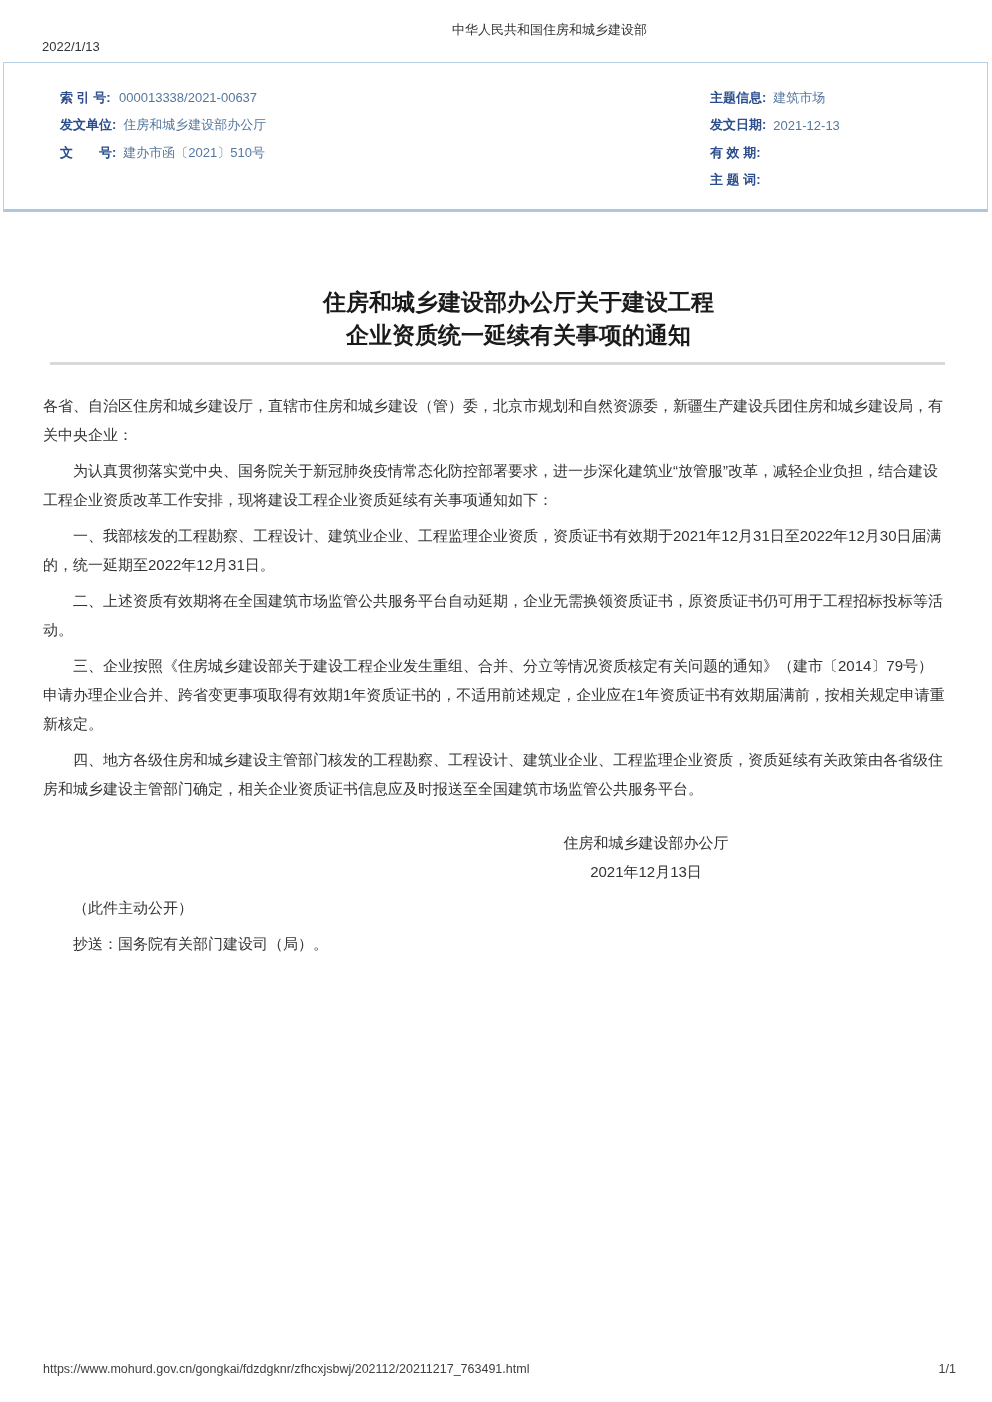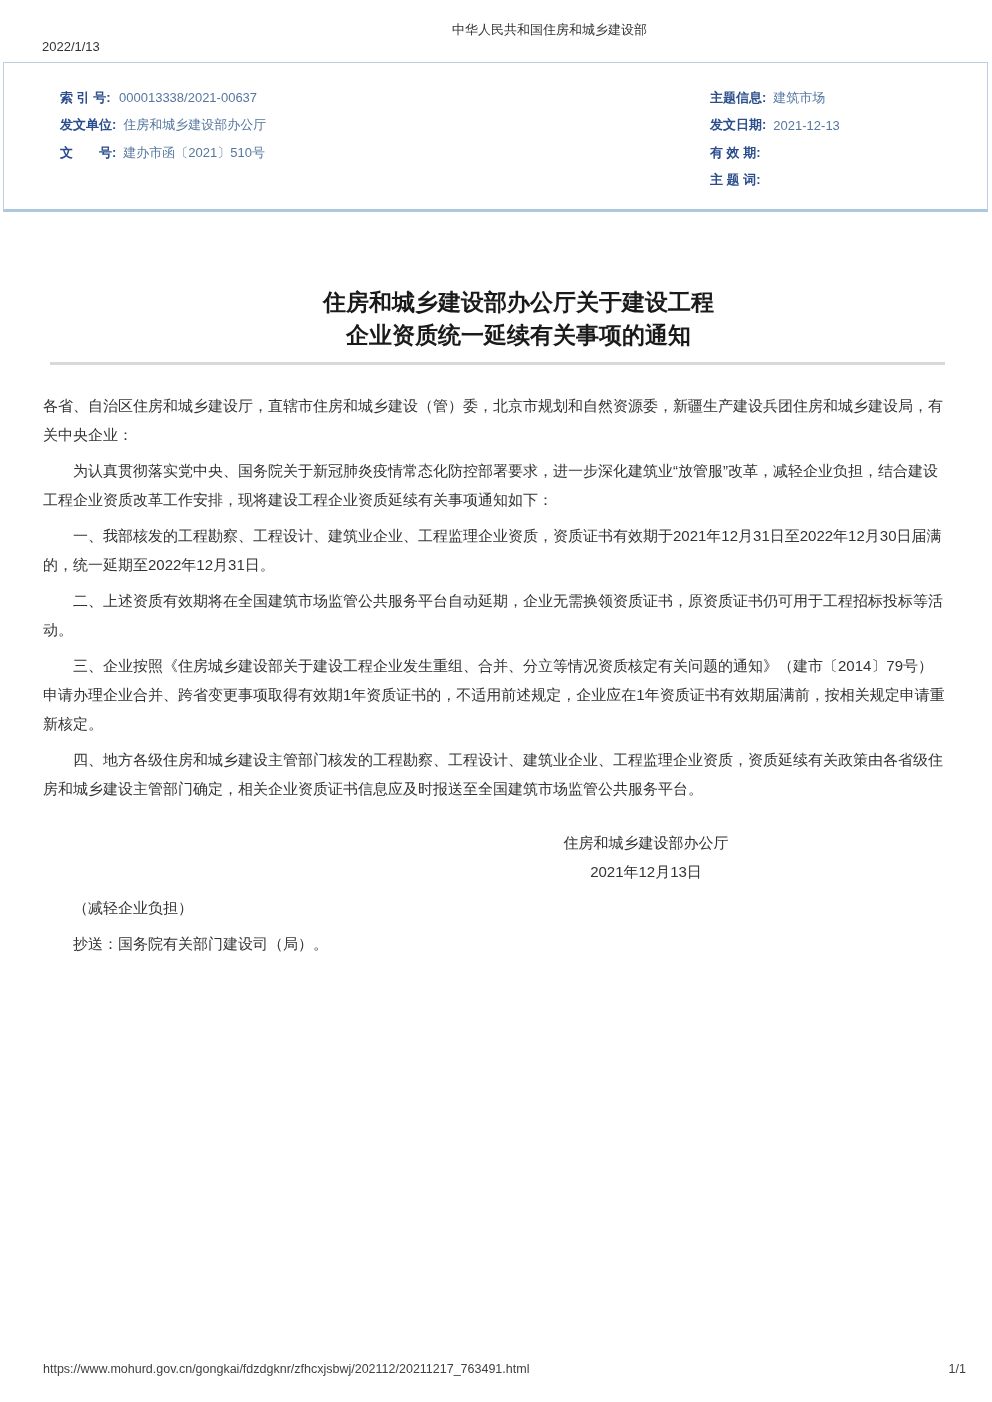--- a/index.html
+++ b/index.html
@@ -62,21 +62,21 @@
     margin: 25px 172px 0 auto;
     text-align: center;
     line-height: 29px;
   }
   .disclosure { margin-top: 9px; }
   .cc { margin-top: 39px; }
 
   
   .print-footer { position: absolute; left: 0; top: 1362px; width: 100%; height: 20px; font-size: 12.5px; color: #404040; text-align: center; }
   .footer-url { position: absolute; left: 43px; top: 0; }
-  .page-num { position: absolute; right: 26px; top: 0; }
+  .page-num { position: absolute; right: 36px; top: 0; }
 </style>
 </head>
 <body>
 
 <div class="page">
 
   <div class="print-header">
     <span class="print-date">2022/1/13</span>
     <span class="site-title">中华人民共和国住房和城乡建设部</span>
   </div>
@@ -129,21 +129,21 @@
     <p class="indent">一、我部核发的工程勘察、工程设计、建筑业企业、工程监理企业资质，资质证书有效期于2021年12月31日至2022年12月30日届满的，统一延期至2022年12月31日。</p>
     <p class="indent">二、上述资质有效期将在全国建筑市场监管公共服务平台自动延期，企业无需换领资质证书，原资质证书仍可用于工程招标投标等活动。</p>
     <p class="indent">三、企业按照《住房城乡建设部关于建设工程企业发生重组、合并、分立等情况资质核定有关问题的通知》（建市〔2014〕79号）申请办理企业合并、跨省变更事项取得有效期1年资质证书的，不适用前述规定，企业应在1年资质证书有效期届满前，按相关规定申请重新核定。</p>
     <p class="indent">四、地方各级住房和城乡建设主管部门核发的工程勘察、工程设计、建筑业企业、工程监理企业资质，资质延续有关政策由各省级住房和城乡建设主管部门确定，相关企业资质证书信息应及时报送至全国建筑市场监管公共服务平台。</p>
 
     <div class="signature">
       <div>住房和城乡建设部办公厅</div>
       <div>2021年12月13日</div>
     </div>
 
-    <p class="indent disclosure">（减轻企业负担）</p>
+    <p class="indent disclosure">（此件主动公开）</p>
     <p class="indent cc">抄送：国务院有关部门建设司（局）。</p>
   </div>
 
   <div class="print-footer">
     <span class="footer-url">https://www.mohurd.gov.cn/gongkai/fdzdgknr/zfhcxjsbwj/202112/20211217_763491.html</span>
     <span class="page-num">1/1</span>
   </div>
 
 </div>
 

